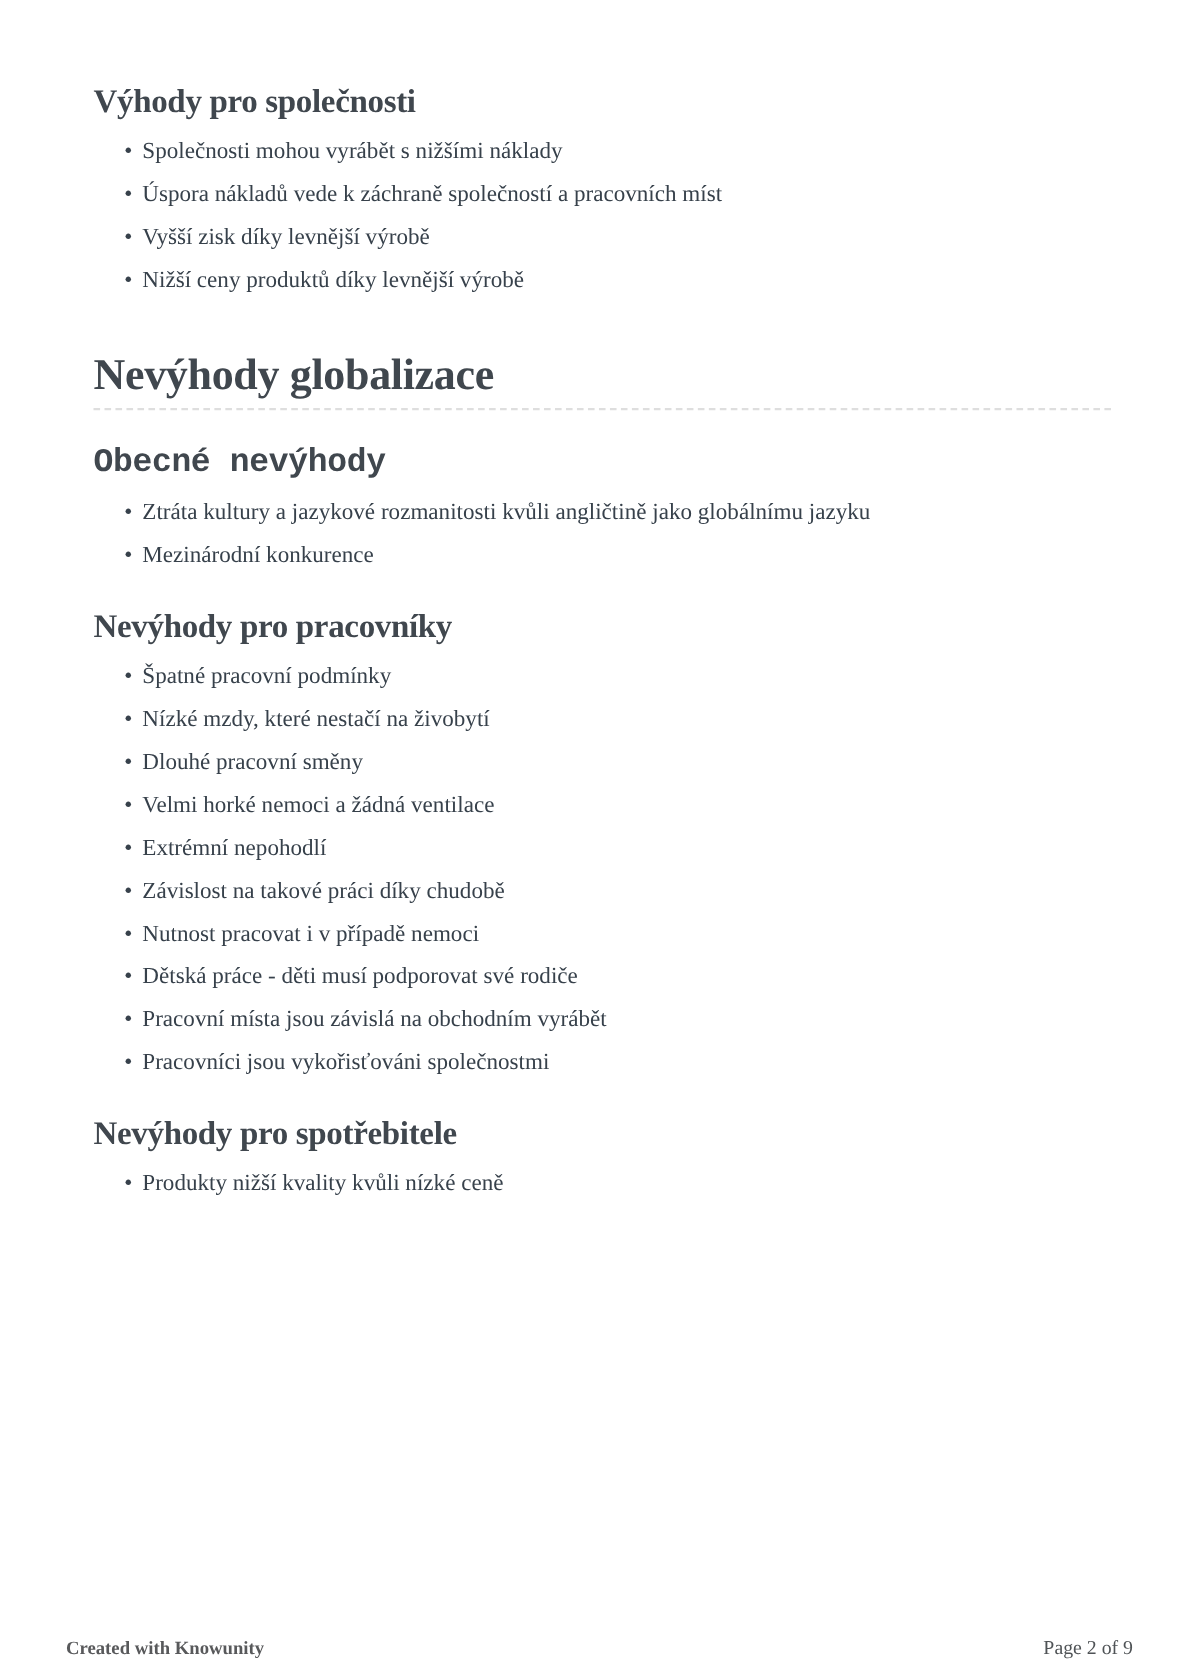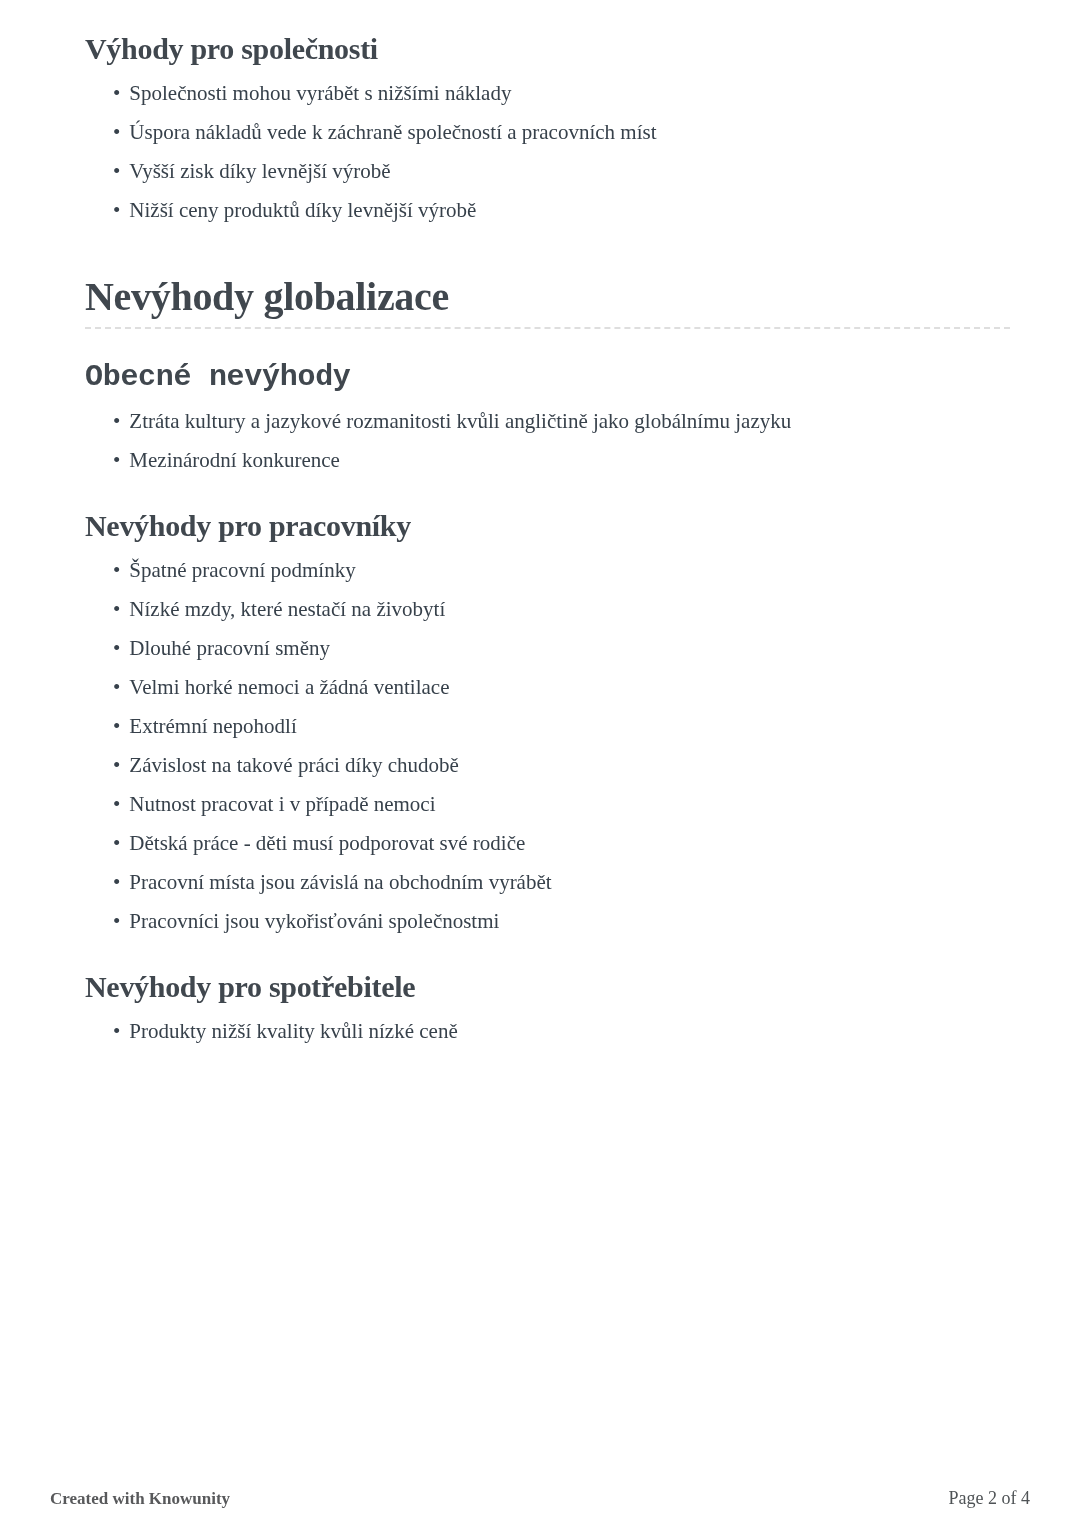--- a/index.html
+++ b/index.html
@@ -9,21 +9,21 @@
     --divider-color:#dedede;
   }
   html,body{margin:0;padding:0;background:#ffffff;}
   body{
     width:1080px;height:1527px;position:relative;overflow:hidden;
     font-family:"Liberation Serif","DejaVu Serif",serif;
   }
   .page{
     box-sizing:border-box;
     width:1080px;
-    padding:32px 70px 0 85px;
+    padding:76px 70px 0 85px;
   }
   .doc-h2{
     font-size:30px;line-height:34px;font-weight:700;
     color:var(--heading-color);
     margin:0;
     letter-spacing:-0.3px;
   }
   .doc-h1{
     font-size:40px;line-height:42px;font-weight:700;
     color:var(--heading-color);
@@ -44,21 +44,21 @@
     font-size:21px;line-height:23px;
     color:var(--text-color);
     margin-top:16px;
   }
   .bullet{
     display:inline-block;
     margin-right:9px;
   }
   .footer{
     position:absolute;
-    left:50px;right:50px;bottom:18px;
+    left:60px;right:50px;bottom:18px;
     display:flex;justify-content:space-between;align-items:baseline;
   }
   .footer-left{
     font-size:17px;font-weight:700;color:var(--footer-color);
   }
   .footer-right{
     font-size:18px;font-weight:400;color:#4f5356;
   }
 </style>
 </head>
@@ -106,14 +106,14 @@
     <h2 class="doc-h2">Nevýhody pro spotřebitele</h2>
     <ul class="doc-list">
       <li><span class="bullet">•</span><span>Produkty nižší kvality kvůli nízké ceně</span></li>
     </ul>
   </section>
 
 </div>
 
 <div class="footer">
   <span class="footer-left">Created with Knowunity</span>
-  <span class="footer-right">Page 2 of 4</span>
+  <span class="footer-right">Page 2 of 9</span>
 </div>
 
 </body></html>

